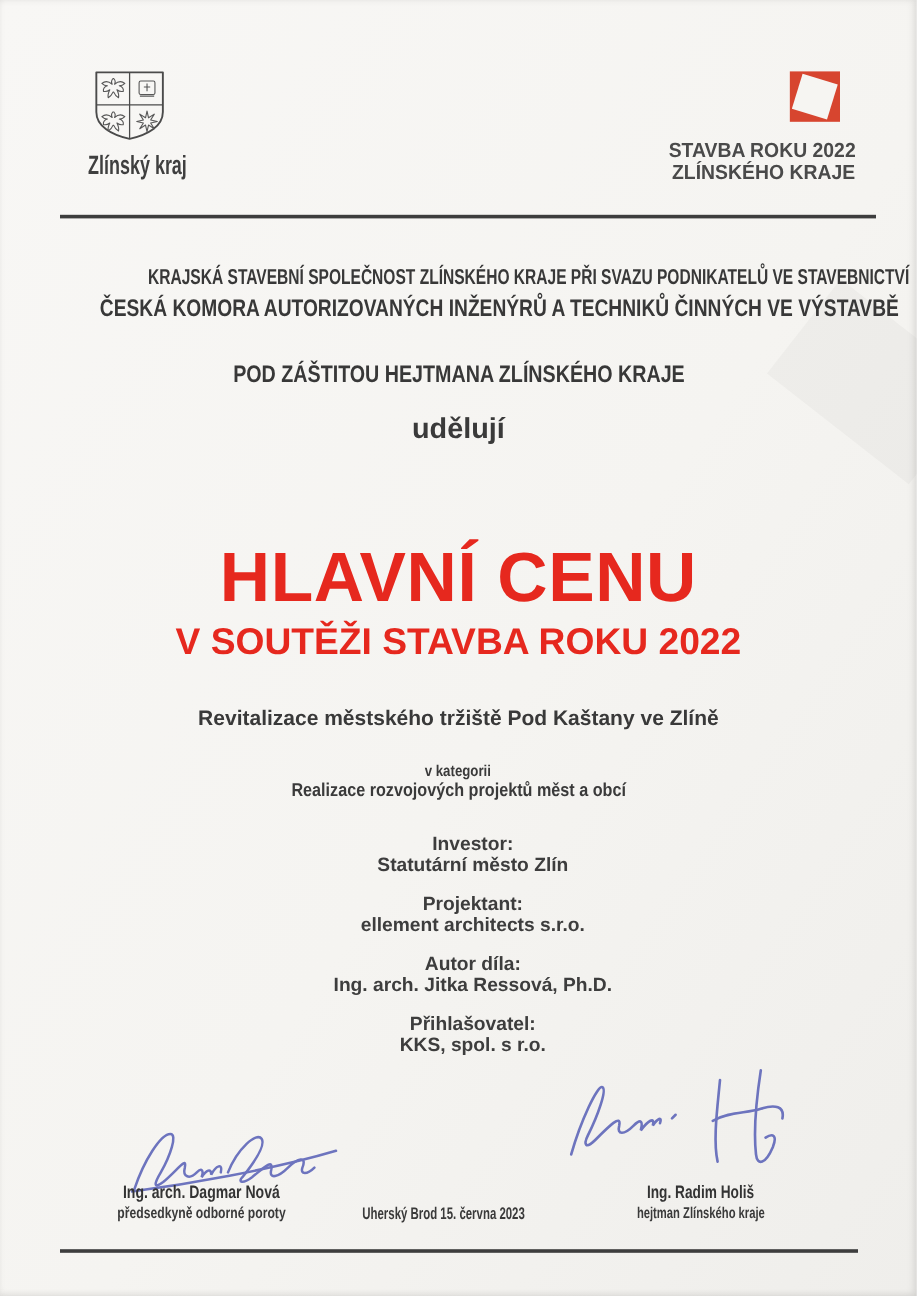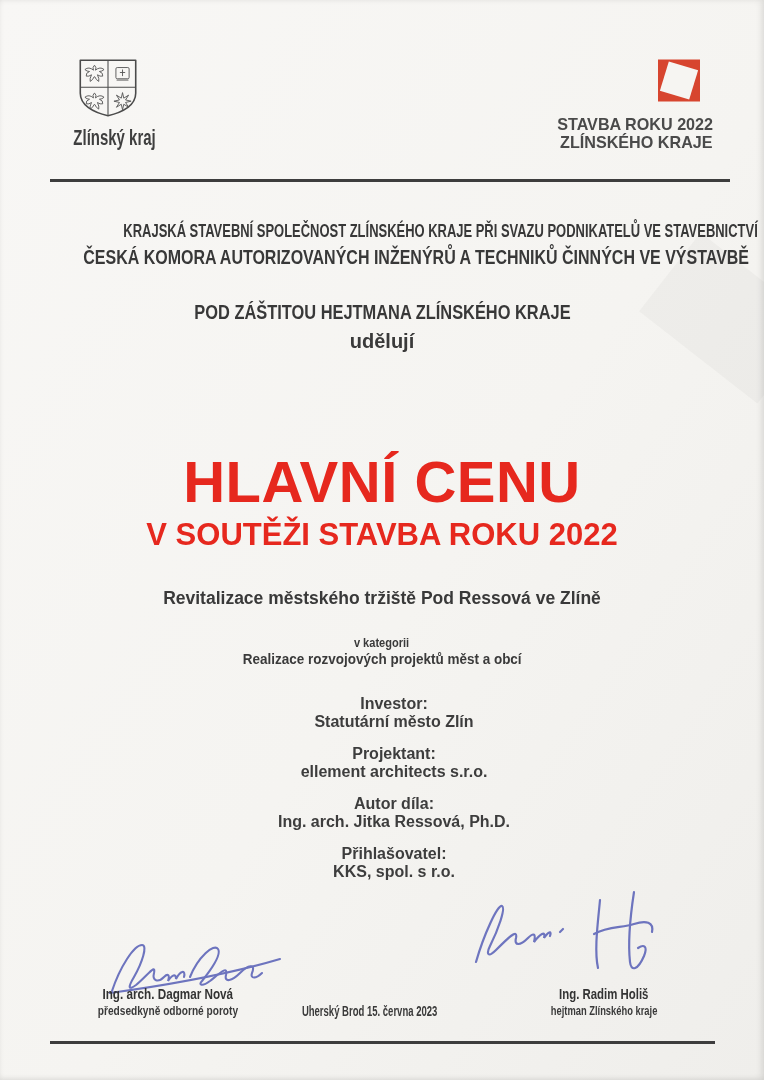--- a/index.html
+++ b/index.html
@@ -24,38 +24,38 @@
   .sr-text .cond { transform-origin:right center; }
 
   .rule-top { position:absolute; left:50px; top:179px; width:680px; height:3px; background:#3d3d3d; }
   .rule-bottom { position:absolute; left:50px; top:1041px; width:665px; height:3px; background:#3d3d3d; }
   .scan-artifact { position:absolute; right:-40px; top:268px; width:150px; height:100px;
                    background:rgba(110,110,110,0.05); transform:rotate(38deg); }
 
   .org1 { top:221px; font-size:18px; color:#383838; }
   .org2 { top:246px; font-size:20px; color:#383838; }
   .patronage { top:301px; font-size:20px; color:#383838; }
-  .confer { top:330px; font-size:20px; color:#3a3a3a; }
+  .confer { top:344px; font-size:24px; color:#3a3a3a; }
 
   .award-title { top:448px; font-size:58px; color:#e6281e; letter-spacing:0.5px; }
   .award-subtitle { top:517px; font-size:31px; color:#e6281e; }
   .project { top:588px; font-size:17.5px; color:#393939; }
   .cat-label { top:635px; font-size:13px; color:#3a3a3a; }
   .cat-value { top:650px; font-size:15.5px; color:#3a3a3a; }
 
   .credits { position:absolute; top:695px; left:0; right:0; text-align:center;
              font-size:16px; font-weight:bold; color:#3d3d3d; }
   .credit { margin-bottom:15px; line-height:17.5px;padding-left:24px; }
 
   .sig-svg { position:absolute; }
   .sig-left-svg { left:98px; top:933px; }
   .sig-right-svg { left:458px; top:882px; }
   .sign-block { position:absolute; width:210px; text-align:center; top:986px; }
   .sign-left { left:63px; }
-  .sign-right { left:499px; }
+  .sign-right { left:479px; }
   .sign-name { font-size:15px; font-weight:bold; color:#333; line-height:16px; }
   .sign-role { font-size:13px; font-weight:bold; color:#3a3a3a; margin-top:2px; line-height:13px; }
   .sign-date { position:absolute; left:270px; top:1003px; width:200px; text-align:center;
                font-size:14px; font-weight:bold; color:#3a3a3a; }
 </style>
 </head>
 <body>
 
 <div class="page">
 
@@ -107,21 +107,21 @@
   <div class="center-line patronage">
     <span class="cond" style="--sx:0.82">POD ZÁŠTITOU HEJTMANA ZLÍNSKÉHO KRAJE</span>
   </div>
   <div class="center-line confer">
     <span>udělují</span>
   </div>
 
   <div class="center-line award-title">HLAVNÍ CENU</div>
   <div class="center-line award-subtitle">V SOUTĚŽI STAVBA ROKU 2022</div>
 
-  <div class="center-line project">Revitalizace městského tržiště Pod Ressová ve Zlíně</div>
+  <div class="center-line project">Revitalizace městského tržiště Pod Kaštany ve Zlíně</div>
   <div class="center-line cat-label">
     <span class="cond" style="--sx:0.85">v kategorii</span>
   </div>
   <div class="center-line cat-value">
     <span class="cond" style="--sx:0.87">Realizace rozvojových projektů měst a obcí</span>
   </div>
 
   <div class="credits">
     <div class="credit">
       <div>Investor:</div>

